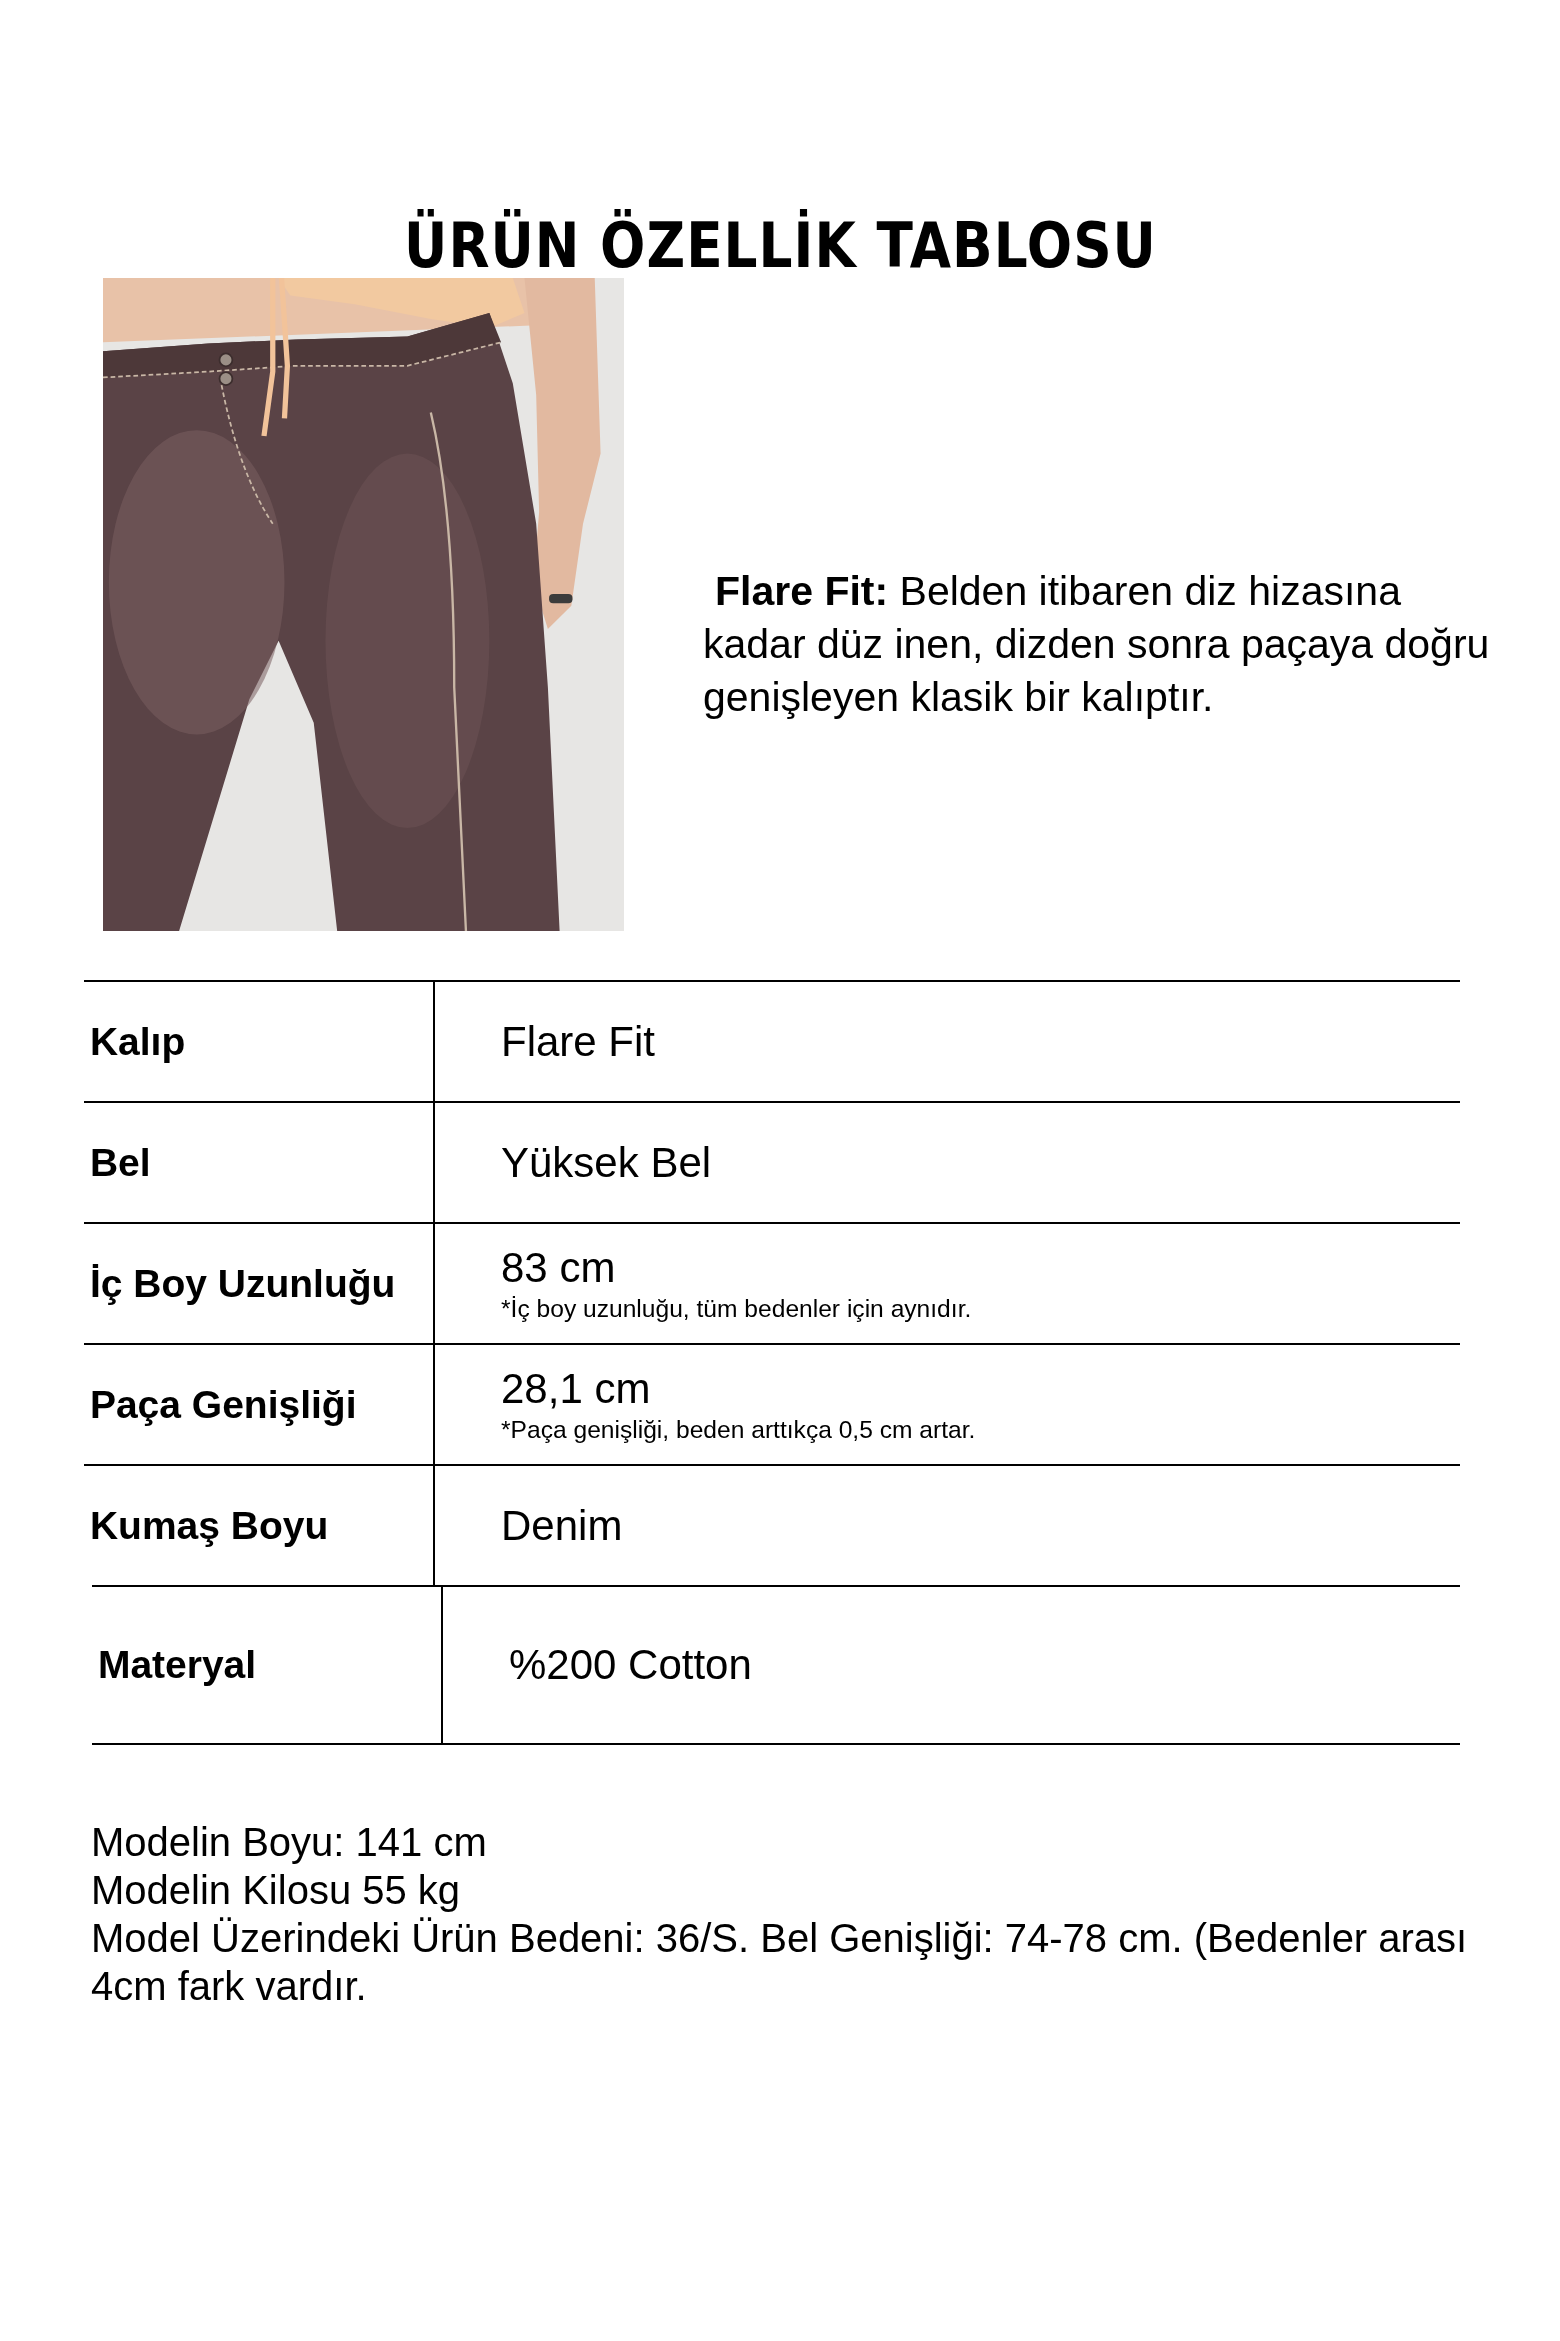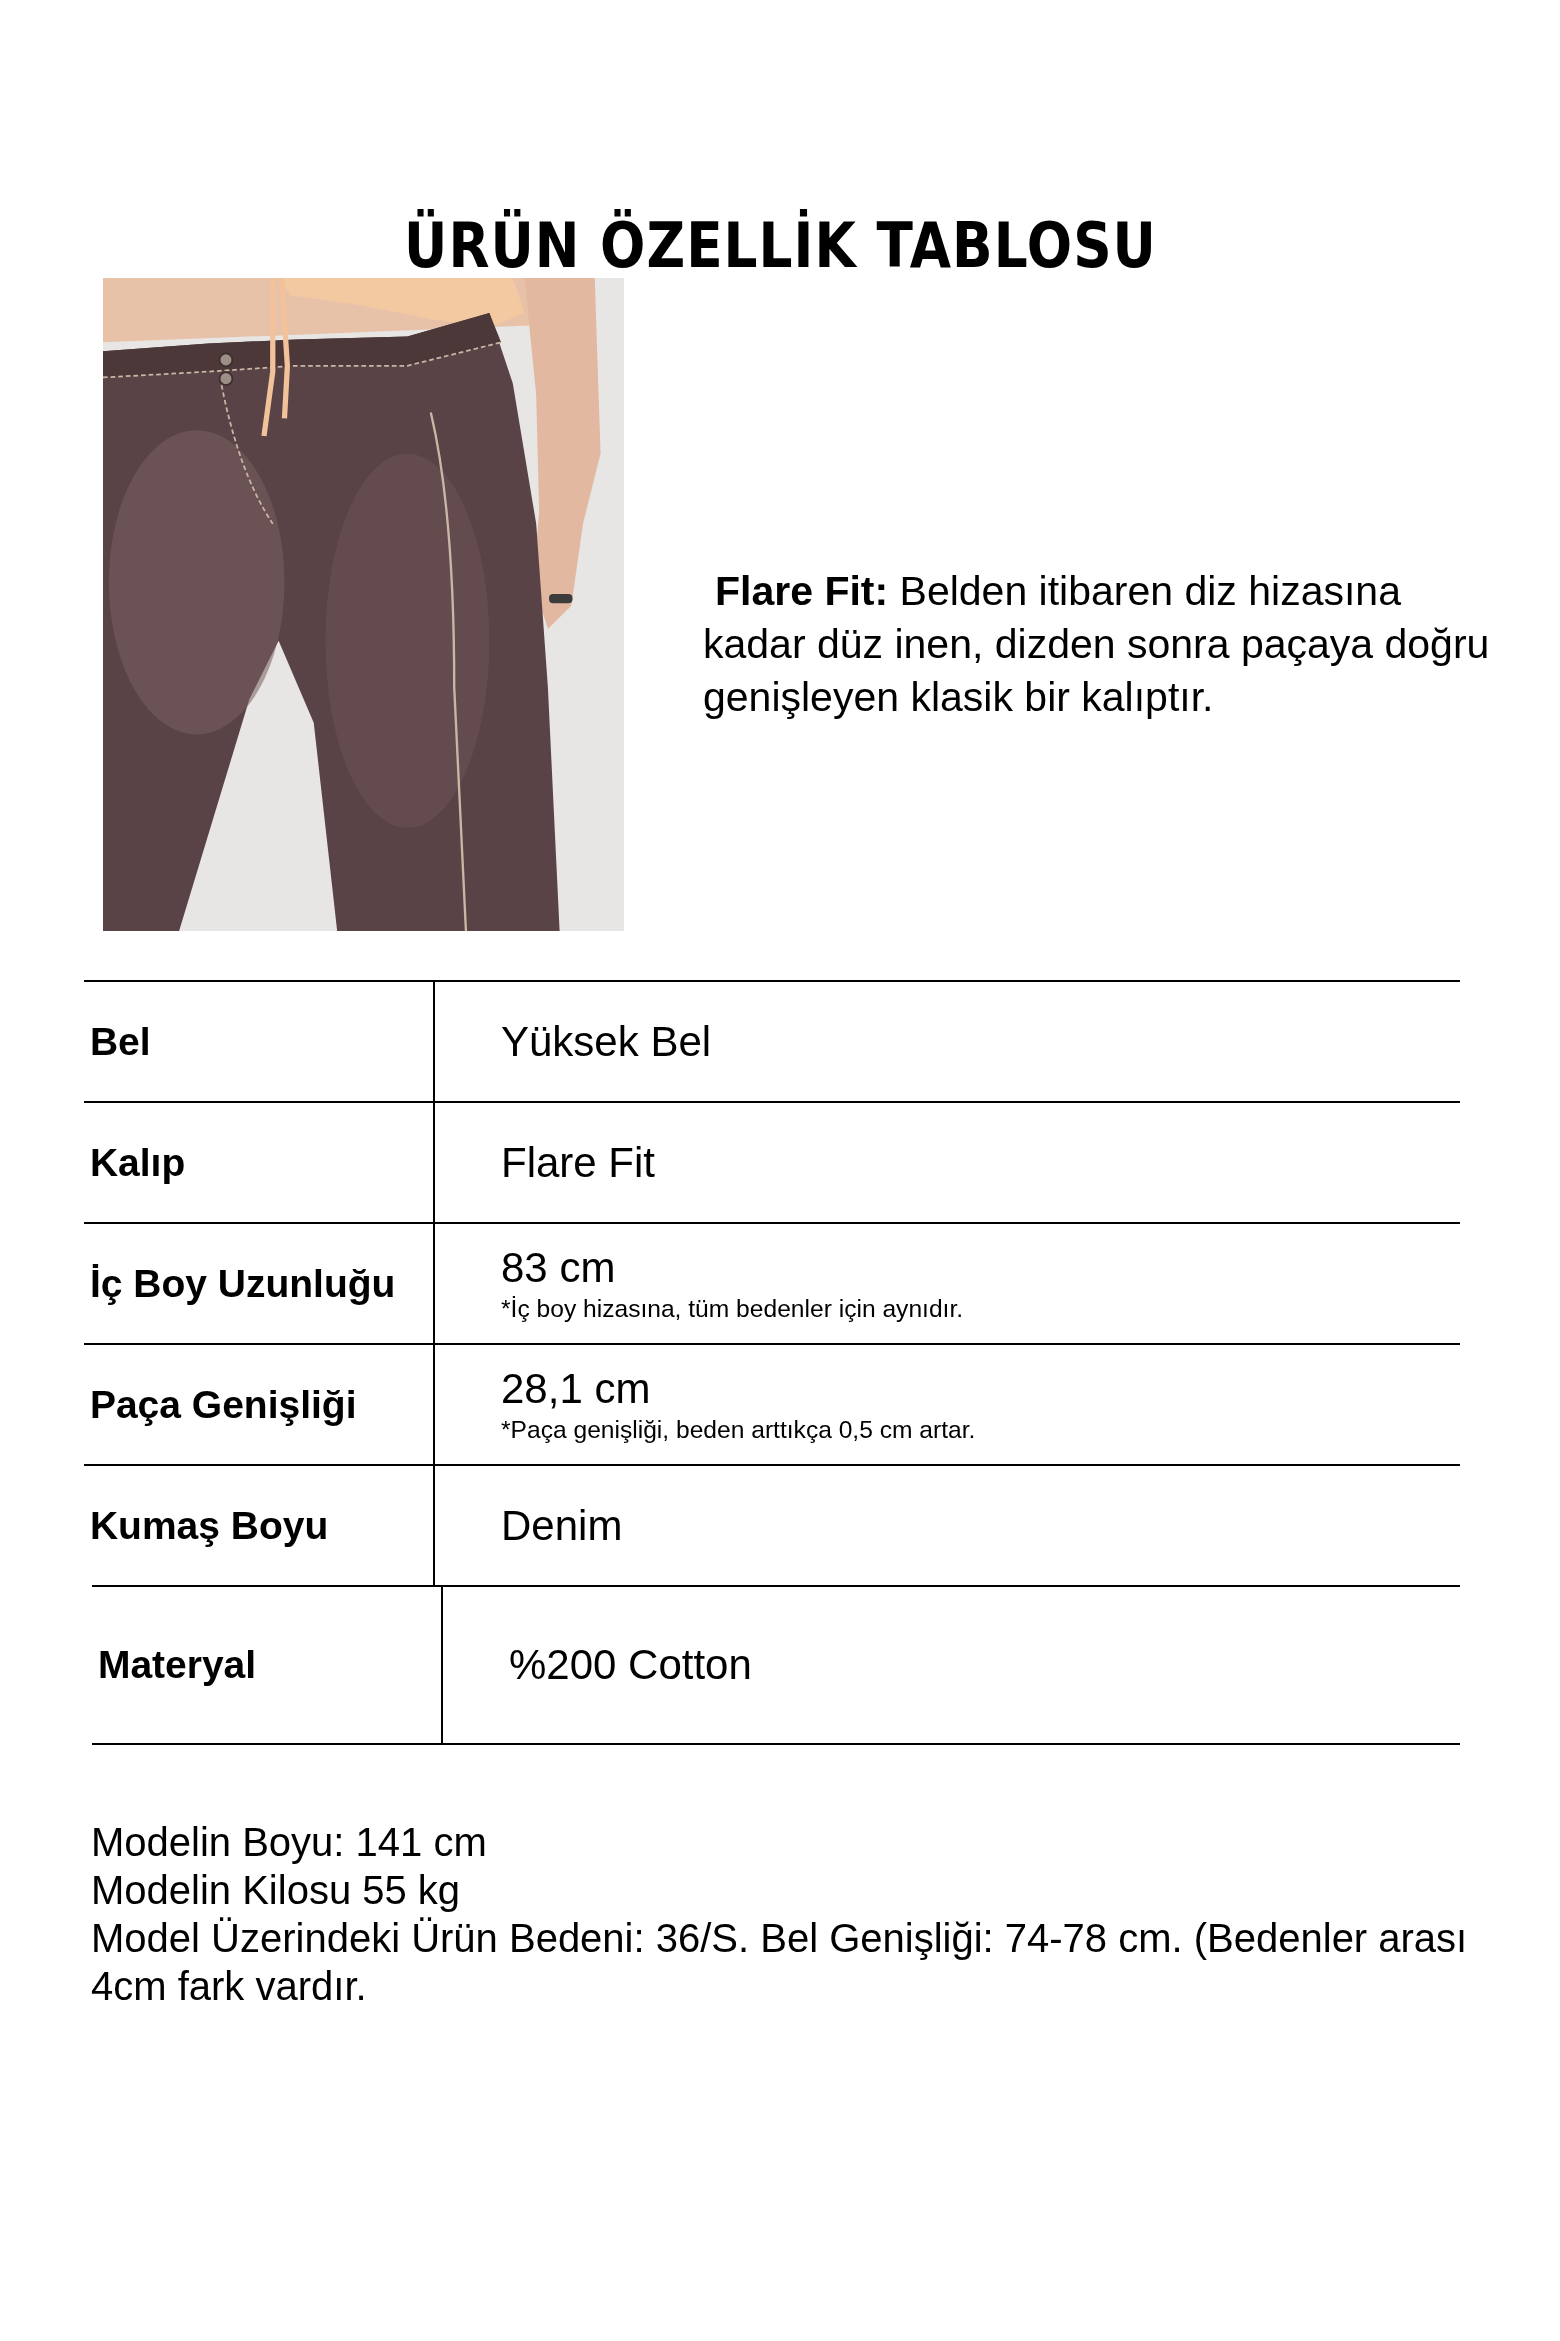--- a/index.html
+++ b/index.html
@@ -79,38 +79,38 @@
 
     <rect x="762" y="540" width="40" height="16" rx="7" fill="#3c3c3c"></rect>
   </svg>
 </div>
 
 <p class="desc"><b>Flare Fit:</b><span> Belden itibaren diz hizasına kadar düz inen, dizden sonra paçaya doğru genişleyen klasik bir kalıptır.</span></p>
 
 <div class="spec-table">
   <div class="row">
     <div class="divider"></div>
+    <div class="label">Kalıp</div>
+    <div class="value">
+      <span>Flare Fit</span>
+    </div>
+  </div>
+  <div class="row">
+    <div class="divider"></div>
     <div class="label">Bel</div>
     <div class="value">
       <span>Yüksek Bel</span>
     </div>
   </div>
   <div class="row">
     <div class="divider"></div>
-    <div class="label">Kalıp</div>
-    <div class="value">
-      <span>Flare Fit</span>
-    </div>
-  </div>
-  <div class="row">
-    <div class="divider"></div>
     <div class="label">İç Boy Uzunluğu</div>
     <div class="value">
       <span>83 cm</span>
-      <span class="note">*İç boy hizasına, tüm bedenler için aynıdır.</span>
+      <span class="note">*İç boy uzunluğu, tüm bedenler için aynıdır.</span>
     </div>
   </div>
   <div class="row">
     <div class="divider"></div>
     <div class="label">Paça Genişliği</div>
     <div class="value">
       <span>28,1 cm</span>
       <span class="note">*Paça genişliği, beden arttıkça 0,5 cm artar.</span>
     </div>
   </div>

